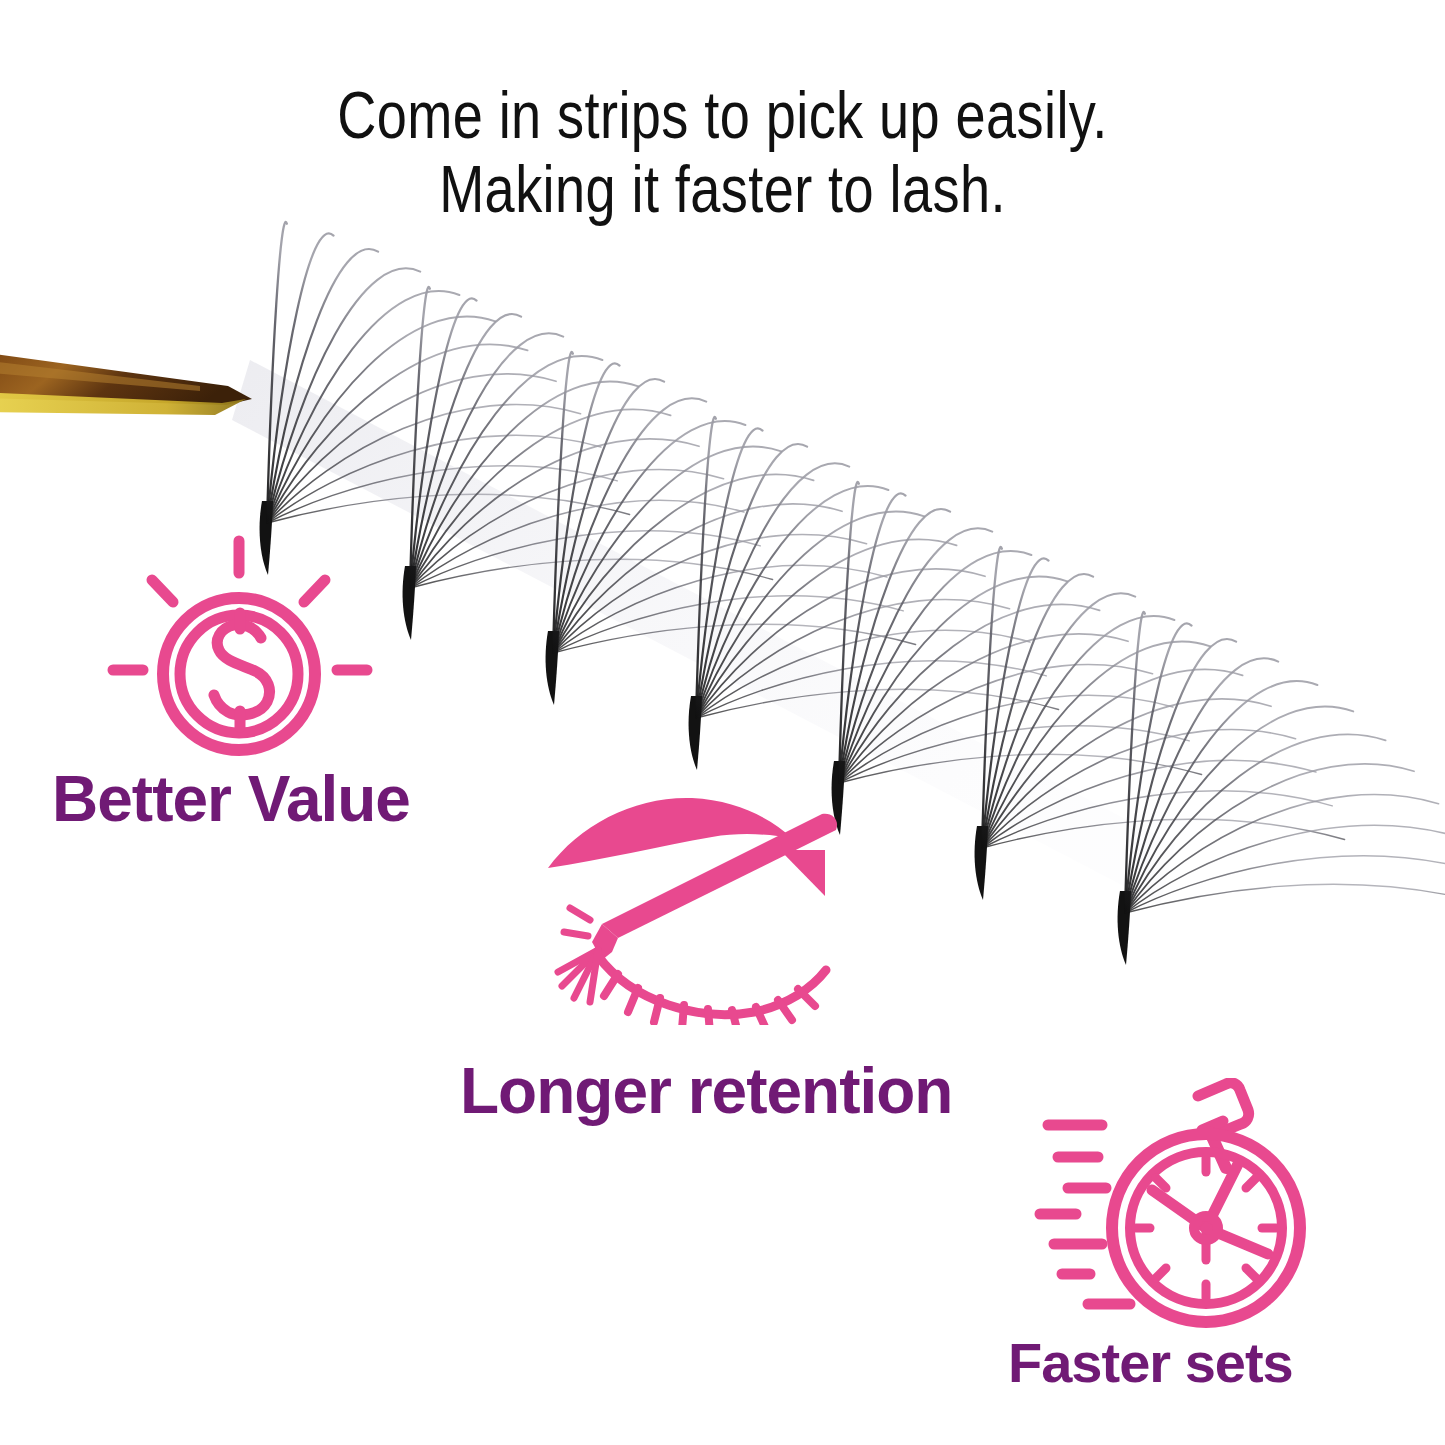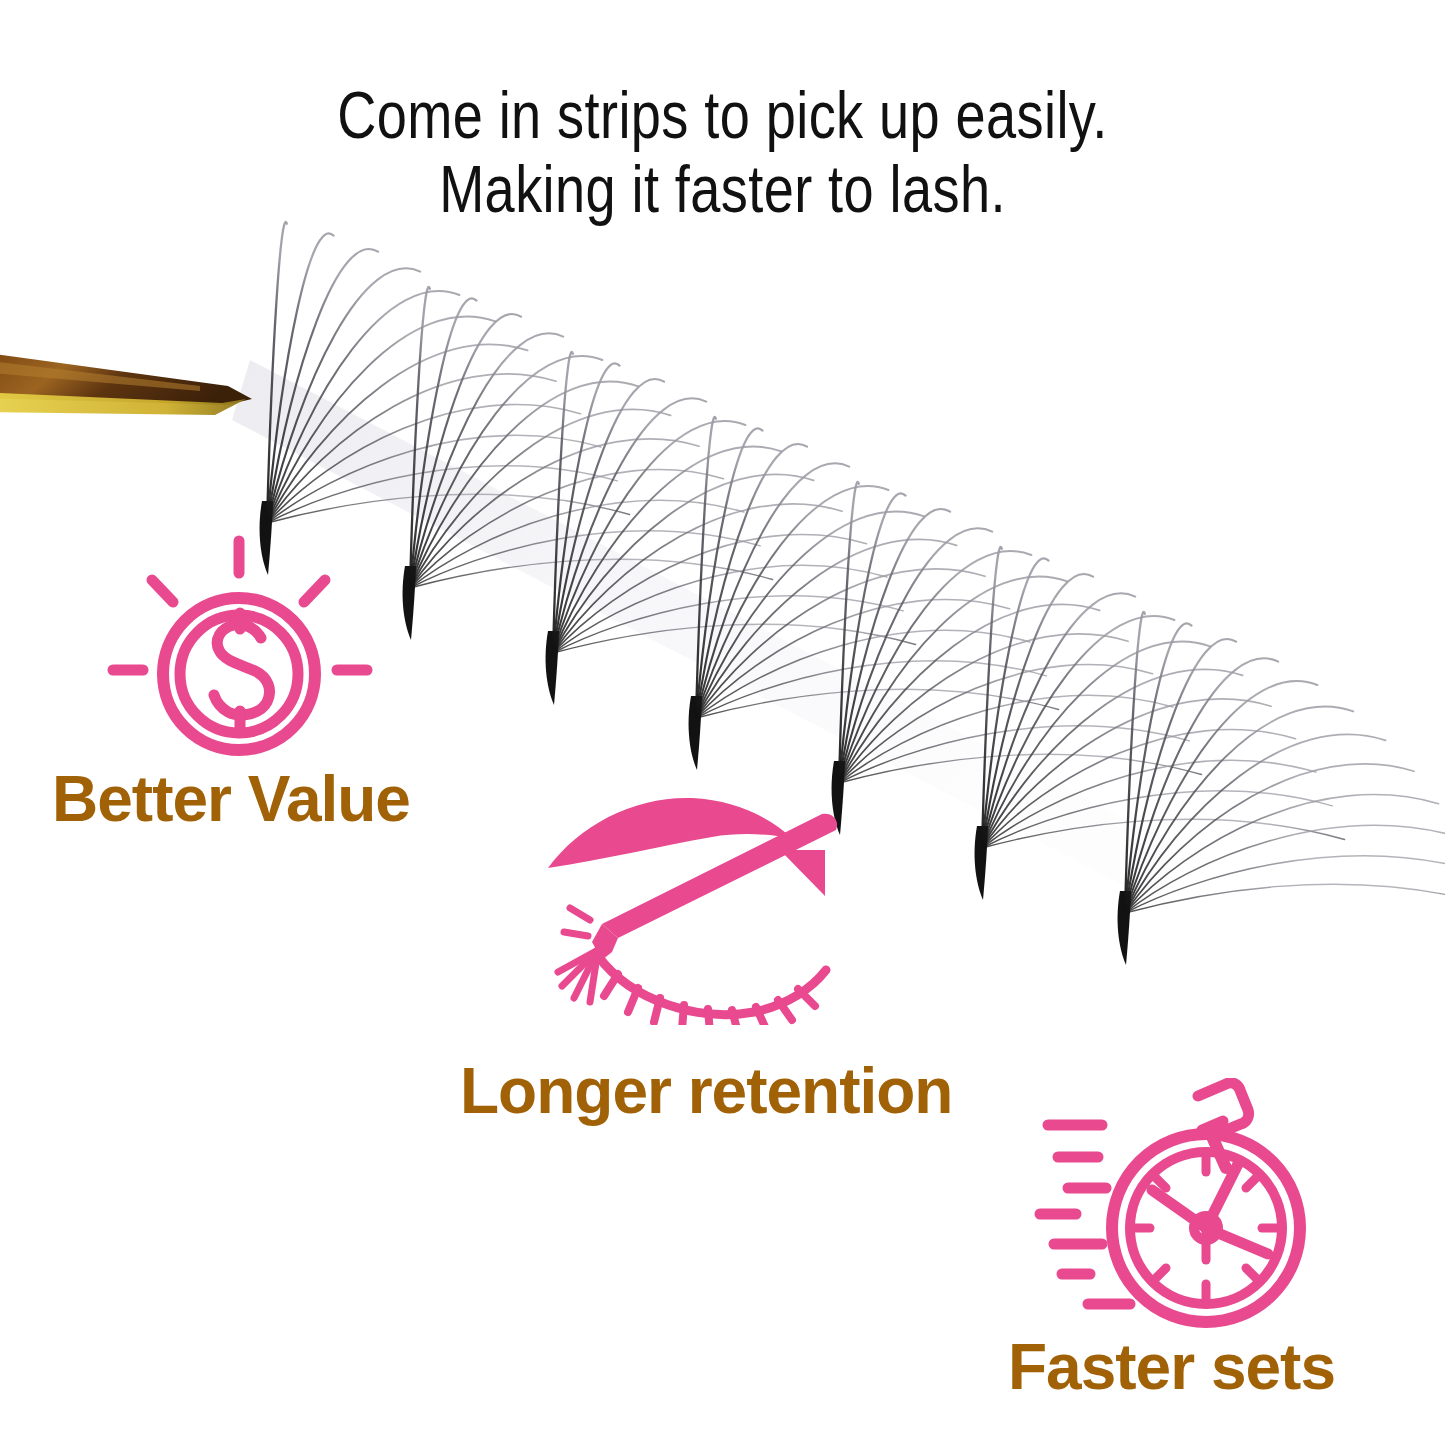--- a/index.html
+++ b/index.html
@@ -31,29 +31,29 @@
     letter-spacing: 0.5px;
     transform: scaleX(0.82);
     transform-origin: 50% 50%;
     white-space: nowrap;
   }
   .headline .hl-line { display: block; }
 
   
   .feature-label {
     position: absolute;
-    color: #a16207;
+    color: #701a75;
     font-family: "Liberation Sans", sans-serif;
     font-weight: bold;
     white-space: nowrap;
     letter-spacing: -1px;
   }
   #label-better-value { left: 52px;  top: 762px;  font-size: 64px; }
   #label-longer-ret   { left: 460px; top: 1022px; font-size: 64px; margin-top: 32px; }
-  #label-faster-sets  { left: 1008px; top: 1330px; font-size: 64px; }
+  #label-faster-sets  { left: 1008px; top: 1330px; font-size: 56px; }
 
   
   .icon-svg { position: absolute; }
   #icon-value     { left: 95px;  top: 528px; width: 300px; height: 235px; }
   #icon-retention { left: 540px; top: 790px; width: 330px; height: 235px; }
   #icon-speed     { left: 1030px; top: 1078px; width: 310px; height: 250px; }
 
   
   #photo-layer {
     position: absolute;

